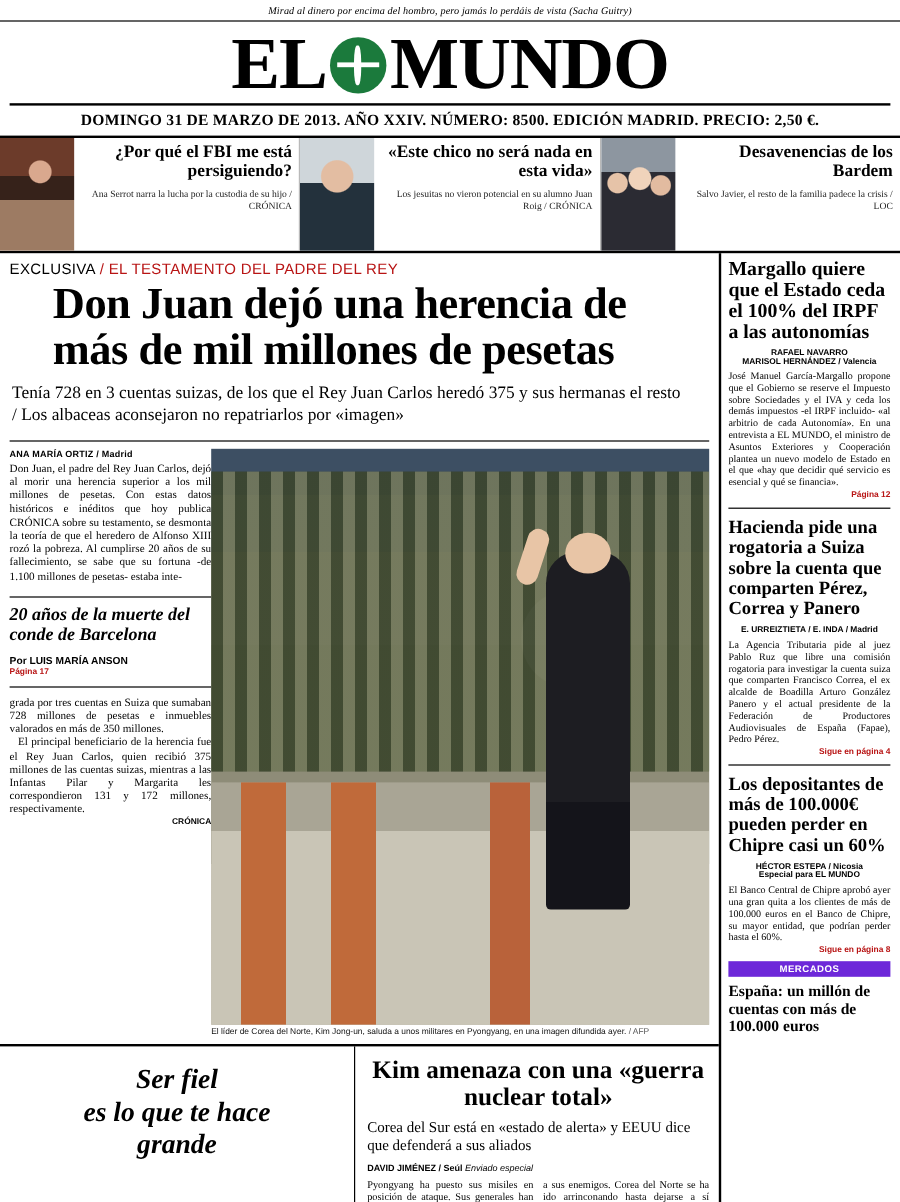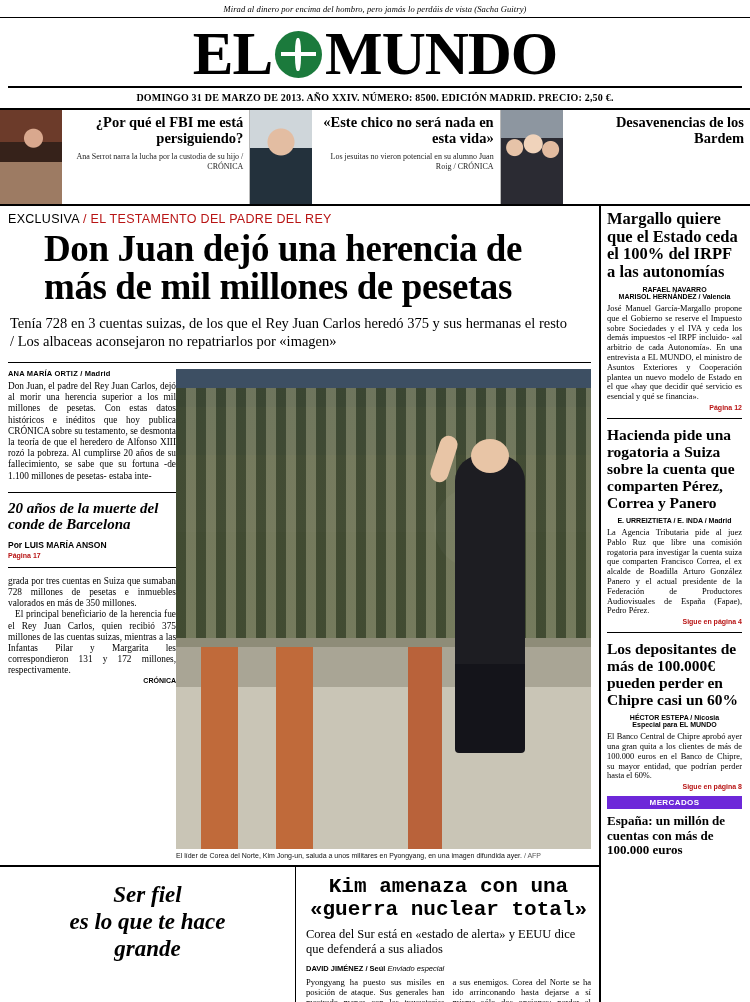--- a/index.html
+++ b/index.html
@@ -44,21 +44,21 @@
   .logo-globe:before {
     content:""; position:absolute; left:6px; top:21px;
     width:35px; height:4px; background:#fff;
   }
   .logo-globe:after {
     content:""; position:absolute; left:20px; top:7px;
     width:6px; height:33px; background:#fff; border-radius:40%;
   }
   .masthead-rule { height:2px; background:#000; margin:2px 8px 0 8px; }
   .dateline {
-    font-size:10px; font-weight:bold; letter-spacing:.2px;
+    font-size:13px; font-weight:bold; letter-spacing:.2px;
     padding:4px 0 5px 0; text-align:center;font-family:Liberation Serif, serif;
   }
 
   
   .promo {
     display:flex; border-top:2px solid #000; border-bottom:2px solid #000;
     height:98px;
     text-align:right;
   }
   .promo-cell { display:flex; flex:1; border-right:1px solid #b9b9b9; }
@@ -199,21 +199,21 @@
   .bottom-row { display:flex; border-top:2px solid #000; margin-top:6px; }
   .ad-box { width:296px; border-right:1px solid #000; padding:14px 10px 8px 10px; }
   .ad-slogan {
     font-family:"Liberation Serif", serif;
     font-weight:bold; font-style:italic;
     font-size:23px; line-height:27px; text-align:center;
   }
 
   .kim-box { flex:1; padding:8px 8px 0 10px; }
   .kim-head {
-    font-family:Liberation Mono, monospace;
+    font-family:Liberation Serif, serif;
     font-weight:bold; font-size:21px; line-height:23px; text-align:center;
   }
   .kim-sub { font-size:12.5px; line-height:15px; margin-top:6px; }
   .kim-byline {
     font-family:"Liberation Sans", sans-serif;
     font-size:7.5px; font-weight:bold; margin-top:7px;
   }
   .kim-byline .it { font-weight:normal; font-style:italic; }
   .kim-cols { display:flex; gap:8px; margin-top:4px; }
   .kim-cols .c { flex:1; font-size:8.6px; line-height:10.2px; text-align:justify; }
@@ -280,20 +280,21 @@
         <div class="promo-sub">Los jesuitas no vieron potencial en su alumno Juan Roig / CRÓNICA</div>
       </div>
     </div>
 
     <div class="promo-cell">
       <div class="promo-photo">
           <div class="ph ph-group"></div>
         </div>
       <div class="promo-txt">
         <div class="promo-title">Desavenencias de los Bardem</div>
+        <div class="promo-sub">Salvo Javier, el resto de la familia padece la crisis / LOC</div>
       </div>
     </div>
 
   </div>
 
   <div class="main">
 
     <div class="left">
 
       <div class="kicker">

